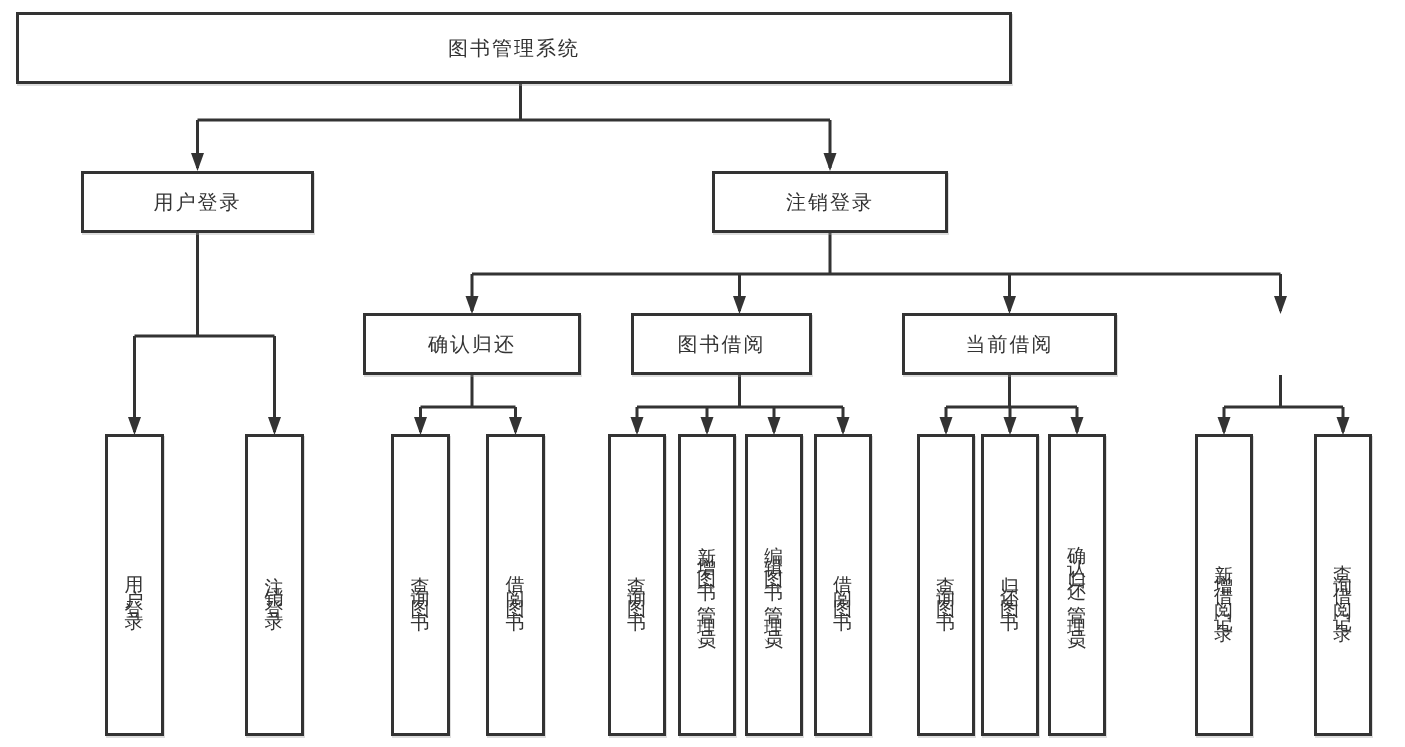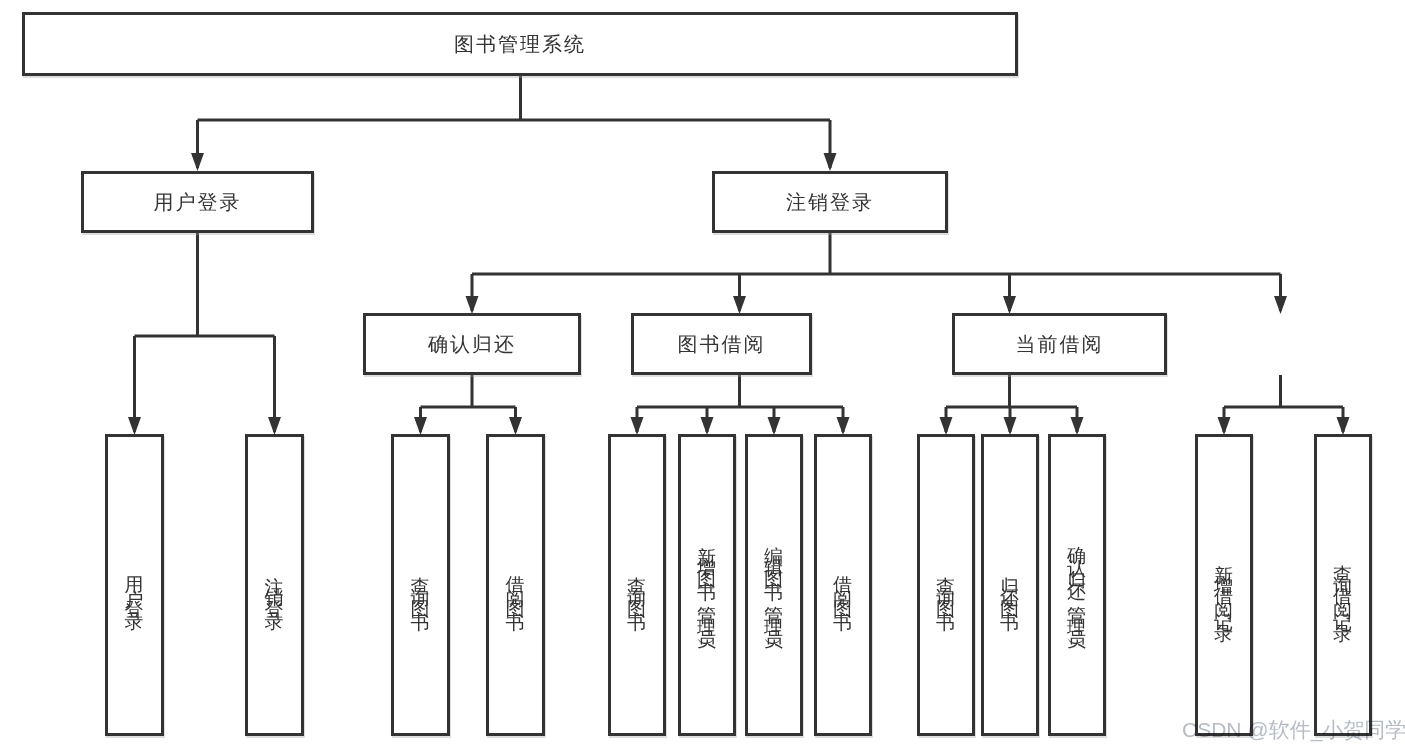--- a/index.html
+++ b/index.html
@@ -62,38 +62,38 @@
       <polygon points="767.5,417 780.5,417 774,435"></polygon>
       <polygon points="836.5,417 849.5,417 843,435"></polygon>
       <polygon points="939.5,417 952.5,417 946,435"></polygon>
       <polygon points="1003.5,417 1016.5,417 1010,435"></polygon>
       <polygon points="1070.5,417 1083.5,417 1077,435"></polygon>
       <polygon points="1217.5,417 1230.5,417 1224,435"></polygon>
       <polygon points="1336.5,417 1349.5,417 1343,435"></polygon>
     </g>
   </svg>
 
-  <div class="node" style="left:22px;top:12px;width:996px;height:64px">
+  <div class="node" style="left:16px;top:12px;width:996px;height:72px">
     <span class="h-label">图书管理系统</span>
   </div>
 
   <div class="node" style="left:81px;top:171px;width:233px;height:62px">
     <span class="h-label">用户登录</span>
   </div>
   <div class="node" style="left:712px;top:171px;width:236px;height:62px">
     <span class="h-label">注销登录</span>
   </div>
 
   <div class="node" style="left:363px;top:313px;width:218px;height:62px">
     <span class="h-label">确认归还</span>
   </div>
   <div class="node" style="left:631px;top:313px;width:181px;height:62px">
     <span class="h-label">图书借阅</span>
   </div>
-  <div class="node" style="left:952px;top:313px;width:215px;height:62px">
+  <div class="node" style="left:902px;top:313px;width:215px;height:62px">
     <span class="h-label">当前借阅</span>
   </div>
 
   <div class="node leaf" style="left:105px;top:434px;width:59px;height:302px">
     <span class="v-label">用户登录</span>
   </div>
   <div class="node leaf" style="left:245px;top:434px;width:59px;height:302px">
     <span class="v-label">注销登录</span>
   </div>
 
@@ -127,15 +127,14 @@
     <span class="v-label">确认归还（管理员）</span>
   </div>
 
   <div class="node leaf" style="left:1195px;top:434px;width:58px;height:302px">
     <span class="v-label">新增借阅记录</span>
   </div>
   <div class="node leaf" style="left:1314px;top:434px;width:58px;height:302px">
     <span class="v-label">查询借阅记录</span>
   </div>
 
-  <div class="watermark">CSDN @软件_小贺同学</div>
 
 </div>
 
 </body></html>

